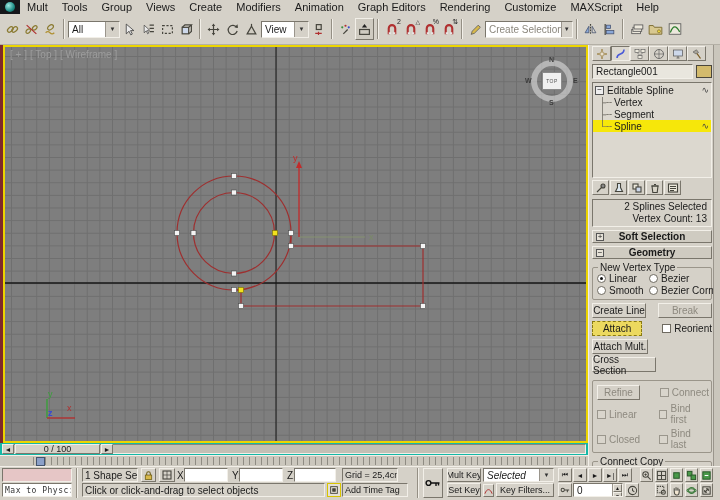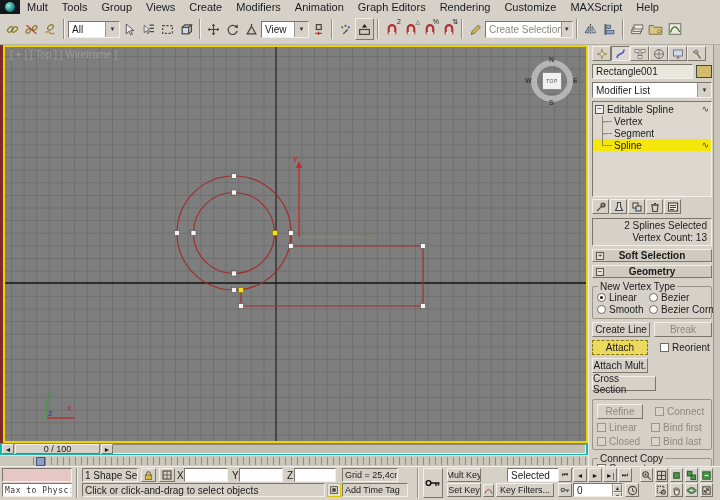--- a/index.html
+++ b/index.html
@@ -122,21 +122,21 @@
   .rdot { width:9px; height:9px; border-radius:50%; border:1px solid #6e6a60; background:#fff; position:relative; }
   .rdot.on::after { content:""; position:absolute; left:2px; top:2px; width:3px; height:3px; border-radius:50%; background:#111; }
   .cb { display:flex; align-items:center; gap:3px; }
   .cbbox { width:9px; height:9px; border:1px solid #6e6a60; background:#fff; }
   .dis { color:#8d897f; }
   .dis .cbbox, .dis .rdot { border-color:#9a968c; background:#d9d5cc; }
   .btn { height:15px; border:1px solid; border-color:#f2efe8 #7a766c #7a766c #f2efe8;
          background:#d5d1c8; display:flex; align-items:center; justify-content:center; font-size:10px; }
   .btn.disabled { color:#8d897f; }
   .btn.active { background:#ecd95f; border:1px dashed #8a7a10; }
-  .brow { display:flex; gap:4px; margin-top:3px; }
+  .brow { display:flex; gap:12px; margin-top:3px; }
   .geo { font-size:10px; }
   .attachblock { position:relative; }
   .spin { width:10px; height:14px; display:flex; flex-direction:column; border-left:1px solid #9a958c; }
   .spin span { flex:1; font-size:5px; display:flex; align-items:center; justify-content:center;
                background:#d5d1c8; border:1px solid; border-color:#f2efe8 #7a766c #7a766c #f2efe8; }
 
   
   .statusbar { position:absolute; left:0; top:466px; width:720px; height:34px;
                background:#d5d1c8; border-top:1px solid #f2efe8; font-size:10px; }
   .sb { position:absolute; }
@@ -158,21 +158,21 @@
   .yf{left:239px; top:1px; width:44px; height:14px;}
   .zf{left:294px; top:1px; width:42px; height:14px;}
   .gridbox { left:342px; top:1px; width:56px; height:14px; font-size:9px; }
   .prompt { left:82px; top:16px; width:243px; height:14px; }
   .isobtn { left:327px; top:16px; width:14px; height:14px; border:1px solid #d8c400; background:#e4e0d6; }
   .ttag { left:342px; top:16px; width:66px; height:14px; font-size:9px; }
   .sbdiv2 { left:417px; top:1px; width:2px; height:30px; border-left:1px solid #948f84; border-right:1px solid #f2efe8; }
   .keybtn { left:423px; top:1px; width:20px; height:30px; }
   .akey { left:447px; top:1px; width:34px; height:14px; font-size:9px; }
   .skey { left:447px; top:16px; width:34px; height:14px; font-size:9px; }
-  .selcombo { left:507px; top:1px; width:71px; height:14px; }
+  .selcombo { left:483px; top:1px; width:71px; height:14px;font-style:italic; }
   .tangicon { left:483px; top:17px; width:11px; height:13px; }
   .kfilters { left:496px; top:16px; width:58px; height:14px; font-size:9px; }
   .pb { top:1px; width:14px; height:14px; font-size:7px; }
   .pb1{left:558px;} .pb2{left:573px;} .pb3{left:588px;} .pb4{left:603px;} .pb5{left:618px;}
   .kmode { left:558px; top:16px; width:14px; height:14px; }
   .framef { left:573px; top:16px; width:50px; height:14px; padding:0; }
   .framef .fv { flex:1; padding-left:3px; }
   .framef .spin { height:12px; }
   .tcfg { left:625px; top:16px; width:14px; height:14px; }
   .nv { width:13px; height:14px; }
@@ -462,24 +462,20 @@
           <svg width="12" height="12" viewBox="0 0 12 12">
             <path d="M2 4 L5.5 1.8 L7.5 4.5 L5 6 Z" fill="#a8a49a" stroke="#555" stroke-width="0.6"></path>
             <path d="M6 5.5 L9.5 10.5" stroke="#7a5a20" fill="none" stroke-width="1.3"></path>
           </svg>
         </span>
     </div>
     <div class="namerow">
       <div class="namefield">Rectangle001</div>
       <div class="swatch"></div>
     </div>
-    <div class="combo mlist">
-        <span class="cval">Modifier List</span>
-        <span class="carrow"></span>
-      </div>
     <div class="stack">
       <div class="srow">
           <span class="treebox"></span>
           <span>Editable Spline</span>
           <span class="zig">∿</span>
         </div>
       <div class="srow child">
           <span>Vertex</span>
         </div>
       <div class="srow child">

